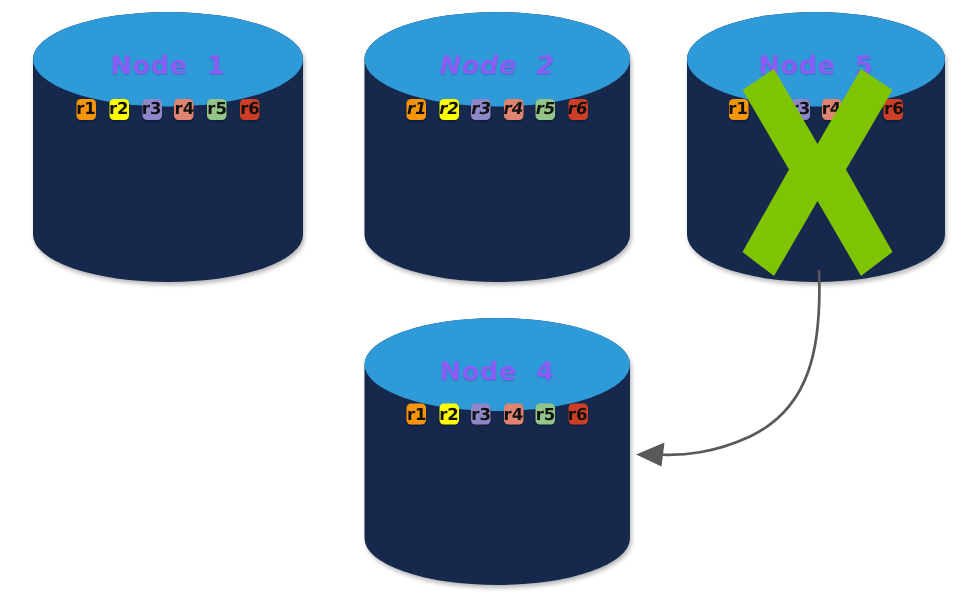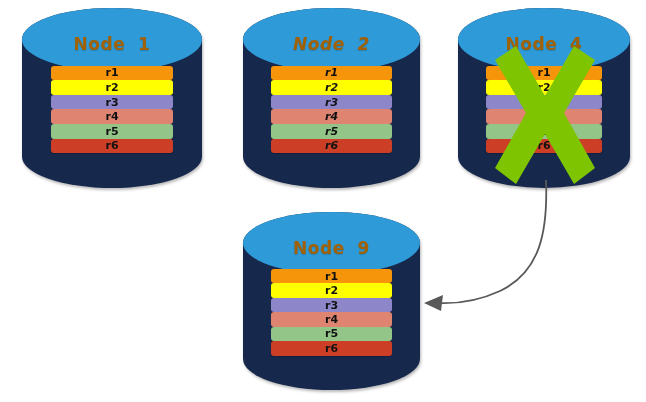--- a/index.html
+++ b/index.html
@@ -48,35 +48,36 @@
   }
   .node-title {
     position: absolute;
     left: 0;
     top: 5%;
     width: 100%;
     height: 30%;
     display: flex;
     align-items: center;
     justify-content: center;
-    color: #a16207;
+    color: #8b5cf6;
     font-weight: bold;
     font-size: 17px;
     letter-spacing: 0.5px;
     white-space: pre;
     text-shadow: 0 1px 1px rgba(0,0,0,0.18);
   }
   .rows {
     position: absolute;
     left: 16%;
     right: 16%;
     top: 32%;
     bottom: 7%;
     display: flex;
-    flex-direction: column;
+    flex-direction: row;
+    justify-content: space-between;
   }
   .row {
     height: 13.3%;
     border-radius: 3px;
     display: flex;
     align-items: center;
     justify-content: center;
     color: #111111;
     font-weight: bold;
     font-size: 11px;
@@ -128,39 +129,39 @@
       <div class="row" style="background:#8d86c9;">r3</div>
       <div class="row" style="background:#df8471;">r4</div>
       <div class="row" style="background:#92c587;">r5</div>
       <div class="row" style="background:#cc3f26;">r6</div>
     </div>
   </div>
 
   <div class="node" style="left:458px; top:8px; width:172px; height:180px;">
     <div class="node-body"></div>
     <div class="node-top"></div>
-    <div class="node-title">Node  4</div>
+    <div class="node-title">Node  5</div>
     <div class="rows">
       <div class="row" style="background:#f7950a;">r1</div>
       <div class="row" style="background:#ffff00;">r2</div>
       <div class="row" style="background:#8d86c9;">r3</div>
       <div class="row" style="background:#df8471;">r4</div>
       <div class="row" style="background:#92c587;">r5</div>
       <div class="row" style="background:#cc3f26;">r6</div>
     </div>
   </div>
 
   <svg class="xmark" style="left:492px; top:44px; width:106px; height:142px;" viewBox="0 0 106 142" xmlns="http://www.w3.org/2000/svg">
     <polygon points="3,16 24,2 53,52 82,2 103,16 72,69 103,124 82,140 53,90 24,140 3,124 34,69" fill="#7fc400"></polygon>
   </svg>
 
   <div class="node" style="left:243px; top:212px; width:177px; height:178px;">
     <div class="node-body"></div>
     <div class="node-top"></div>
-    <div class="node-title">Node  9</div>
+    <div class="node-title">Node  4</div>
     <div class="rows">
       <div class="row" style="background:#f7950a;">r1</div>
       <div class="row" style="background:#ffff00;">r2</div>
       <div class="row" style="background:#8d86c9;">r3</div>
       <div class="row" style="background:#df8471;">r4</div>
       <div class="row" style="background:#92c587;">r5</div>
       <div class="row" style="background:#cc3f26;">r6</div>
     </div>
   </div>
 

